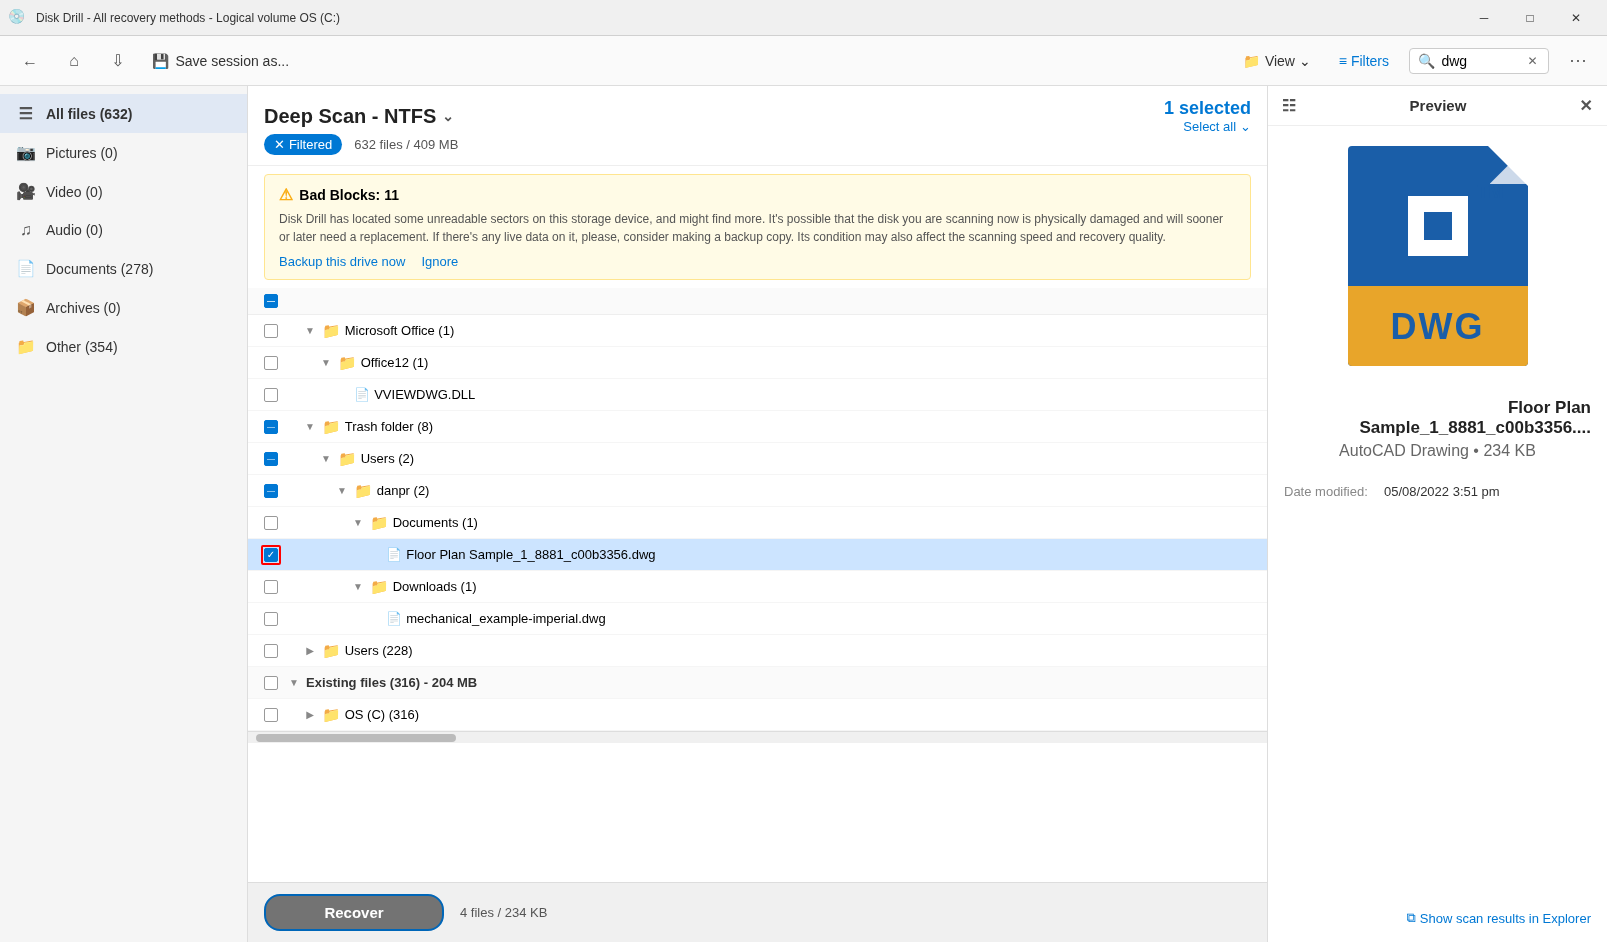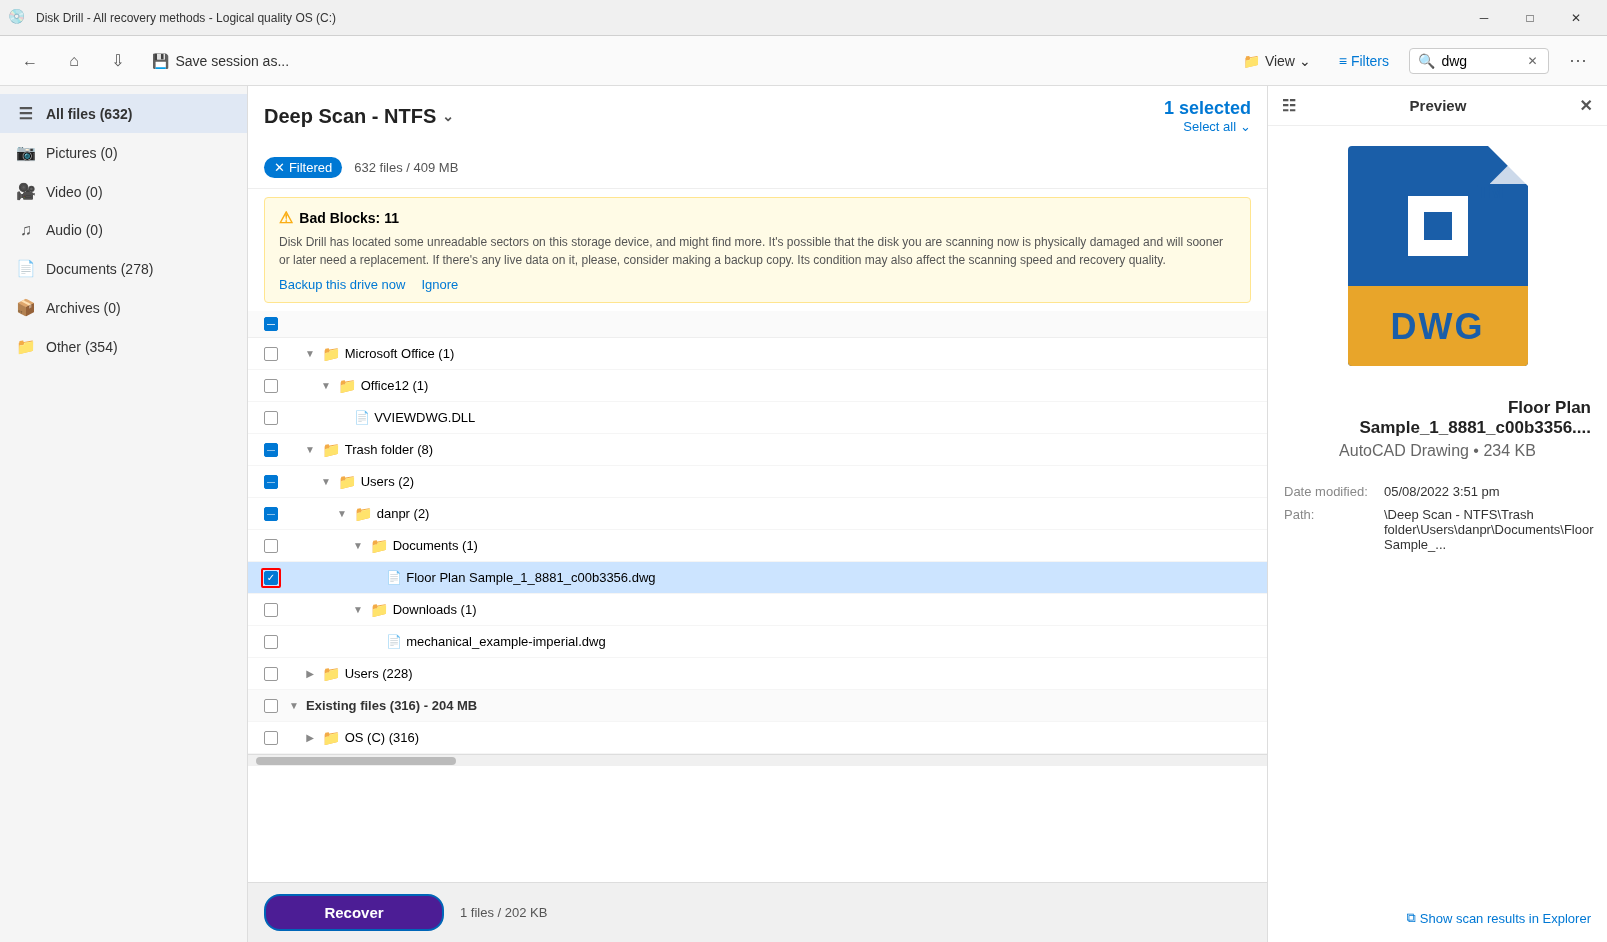--- a/index.html
+++ b/index.html
@@ -91,21 +91,21 @@
       background: white;
       overflow: hidden;
     }
 
     
     .content-header {
       padding: 12px 16px 0 16px;
       border-bottom: 1px solid #eee;
     }
     .scan-title-row {
-      display: flex; align-items: center; justify-content: space-between; margin-bottom: 23px;
+      display: flex; align-items: center; justify-content: space-between; margin-bottom: 0;
     }
     .scan-title {
       display: flex; align-items: center; gap: 6px; font-size: 20px; font-weight: 600; color: #222;
     }
     .scan-title-chevron { font-size: 14px; color: #555; cursor: pointer; }
     .selected-count { font-size: 18px; font-weight: 600; color: #0078d4; }
     .select-all-row { display: flex; align-items: center; gap: 4px; font-size: 13px; color: #0078d4; cursor: pointer; }
 
     .filter-row {
       display: flex; align-items: center; gap: 12px; margin-bottom: 10px;
@@ -177,21 +177,21 @@
     .file-tree-container::-webkit-scrollbar { width: 8px; height: 8px; }
     .file-tree-container::-webkit-scrollbar-track { background: #f0f0f0; }
     .file-tree-container::-webkit-scrollbar-thumb { background: #bbb; border-radius: 4px; }
 
     
     .bottom-bar {
       height: 60px; background: #f0f0f0; border-top: 1px solid #ddd;
       display: flex; align-items: center; padding: 0 16px; gap: 16px;
     }
     .recover-btn {
-      background: #4c1d95; color: white; border: 2px solid #0066b8;
+      background: #737373; color: white; border: 2px solid #0066b8;
       padding: 8px 40px; border-radius: 16px; font-size: 15px; font-weight: 600;
       cursor: pointer; min-width: 180px;
     }
     .recover-info { font-size: 13px; color: #555; }
 
     
     .preview-panel {
       width: 340px; flex-shrink: 0; border-left: 1px solid #ddd;
       display: flex; flex-direction: column; background: white;
     }
@@ -276,21 +276,21 @@
     }
     .hscroll-thumb {
       width: 200px; height: 8px; background: #bbb; border-radius: 4px; margin-left: 4px;
     }
   </style>
 </head>
 <body>
 
 <div class="title-bar">
   <span class="title-bar-icon">💿</span>
-  <span class="title-bar-text">Disk Drill - All recovery methods - Logical quality OS (C:)</span>
+  <span class="title-bar-text">Disk Drill - All recovery methods - Logical volume OS (C:)</span>
   <div class="title-bar-controls">
     <button class="title-bar-btn">─</button>
     <button class="title-bar-btn">□</button>
     <button class="title-bar-btn close">✕</button>
   </div>
 </div>
 
 <div class="toolbar">
   <button class="toolbar-btn">←</button>
   <button class="toolbar-btn">⌂</button>
@@ -543,21 +543,21 @@
       </div>
 
       <div class="hscroll-bar">
         <div class="hscroll-thumb"></div>
       </div>
     </div>
 
     <div class="bottom-bar" style="position:relative;">
 
       <button class="recover-btn">Recover</button>
-      <span class="recover-info">1 files / 202 KB</span>
+      <span class="recover-info">4 files / 234 KB</span>
     </div>
 
   </div>
 
   <div class="preview-panel">
     <div class="preview-header">
       <div class="preview-header-icons">
         <span class="preview-copy-icon">☷</span>
       </div>
       <span>Preview</span>
@@ -584,24 +584,20 @@
     <div style="text-align:center;padding:0 16px 8px;">
       <div class="preview-filename">Floor Plan Sample_1_8881_c00b3356....</div>
       <div class="preview-filetype">AutoCAD Drawing • 234 KB</div>
     </div>
 
     <div class="preview-meta">
       <div class="meta-row">
         <span class="meta-label">Date modified:</span>
         <span class="meta-value">05/08/2022 3:51 pm</span>
       </div>
-      <div class="meta-row">
-        <span class="meta-label">Path:</span>
-        <span class="meta-value">\Deep Scan - NTFS\Trash folder\Users\danpr\Documents\Floor Sample_...</span>
-      </div>
     </div>
 
     <div style="flex:1;"></div>
 
     <div style="padding:16px;display:flex;justify-content:flex-end;">
       <div class="preview-show-btn">
         <span>⧉</span>
         <span>Show scan results in Explorer</span>
       </div>
     </div>

